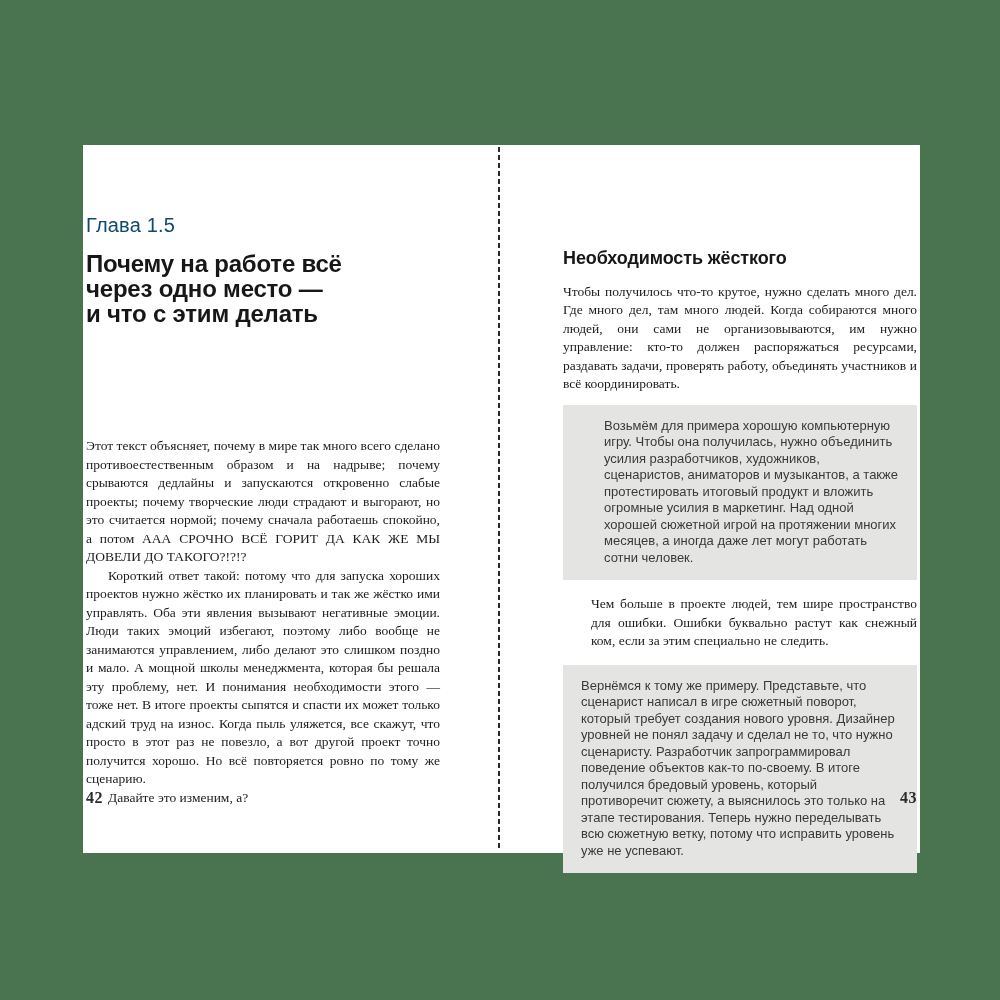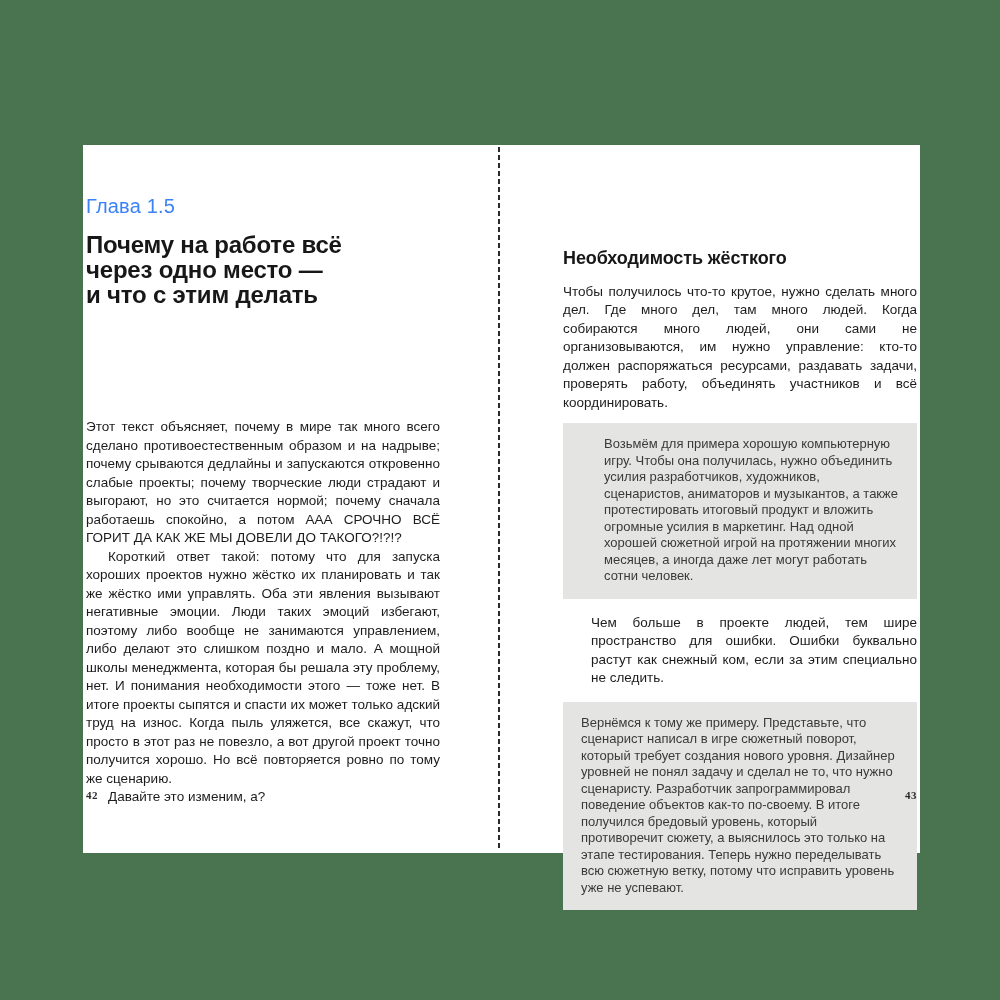--- a/index.html
+++ b/index.html
@@ -24,40 +24,40 @@
   }
   .page {
     position: absolute;
     top: 0; height: 100%;
     width: 354px;
   }
   .page-left  { left: 3px; }
   .page-right { left: 480px; }
 
   .chapter-label {
-    margin-top: 48px;
+    margin-top: 67px;
     font-size: 20px;
     line-height: 26px;
     font-weight: 500;
-    color: #3b82f6;
+    color: #0c4a6e;
     letter-spacing: 0.2px;
   }
   .chapter-title {
     margin-top: 13px;
     font-size: 24px;
     line-height: 25px;
     font-weight: bold;
     color: #171717;
     letter-spacing: -0.2px;
   }
   .chapter-title span { display: block; }
 
   .body-copy { margin-top: 111px; }
   .serif-par {
-    font-family: Liberation Sans, sans-serif;
+    font-family: Liberation Serif, serif;
     font-size: 13.5px;
     line-height: 18.5px;
     color: #1C1C1C;
     text-align: justify;
     hyphens: auto;
   }
   .indented { text-indent: 22px; }
 
   .subhead {
     margin-top: 102px;
@@ -83,21 +83,21 @@
     font-size: 13px;
     line-height: 16.5px;
     color: #3A3A3A;
     text-align: left;
   }
 
   .page-number {
     position: absolute;
     top: 644px;
     font-family: "Liberation Serif", serif;
-    font-size: 11px;
+    font-size: 16px;
     font-weight: bold;
     color: #2B2B2B;
     letter-spacing: 0.5px;
   }
   .page-number.num-left  { left: 0; }
   .page-number.num-right { right: 0; text-align: right; }
 </style>
 </head>
 <body>
 

